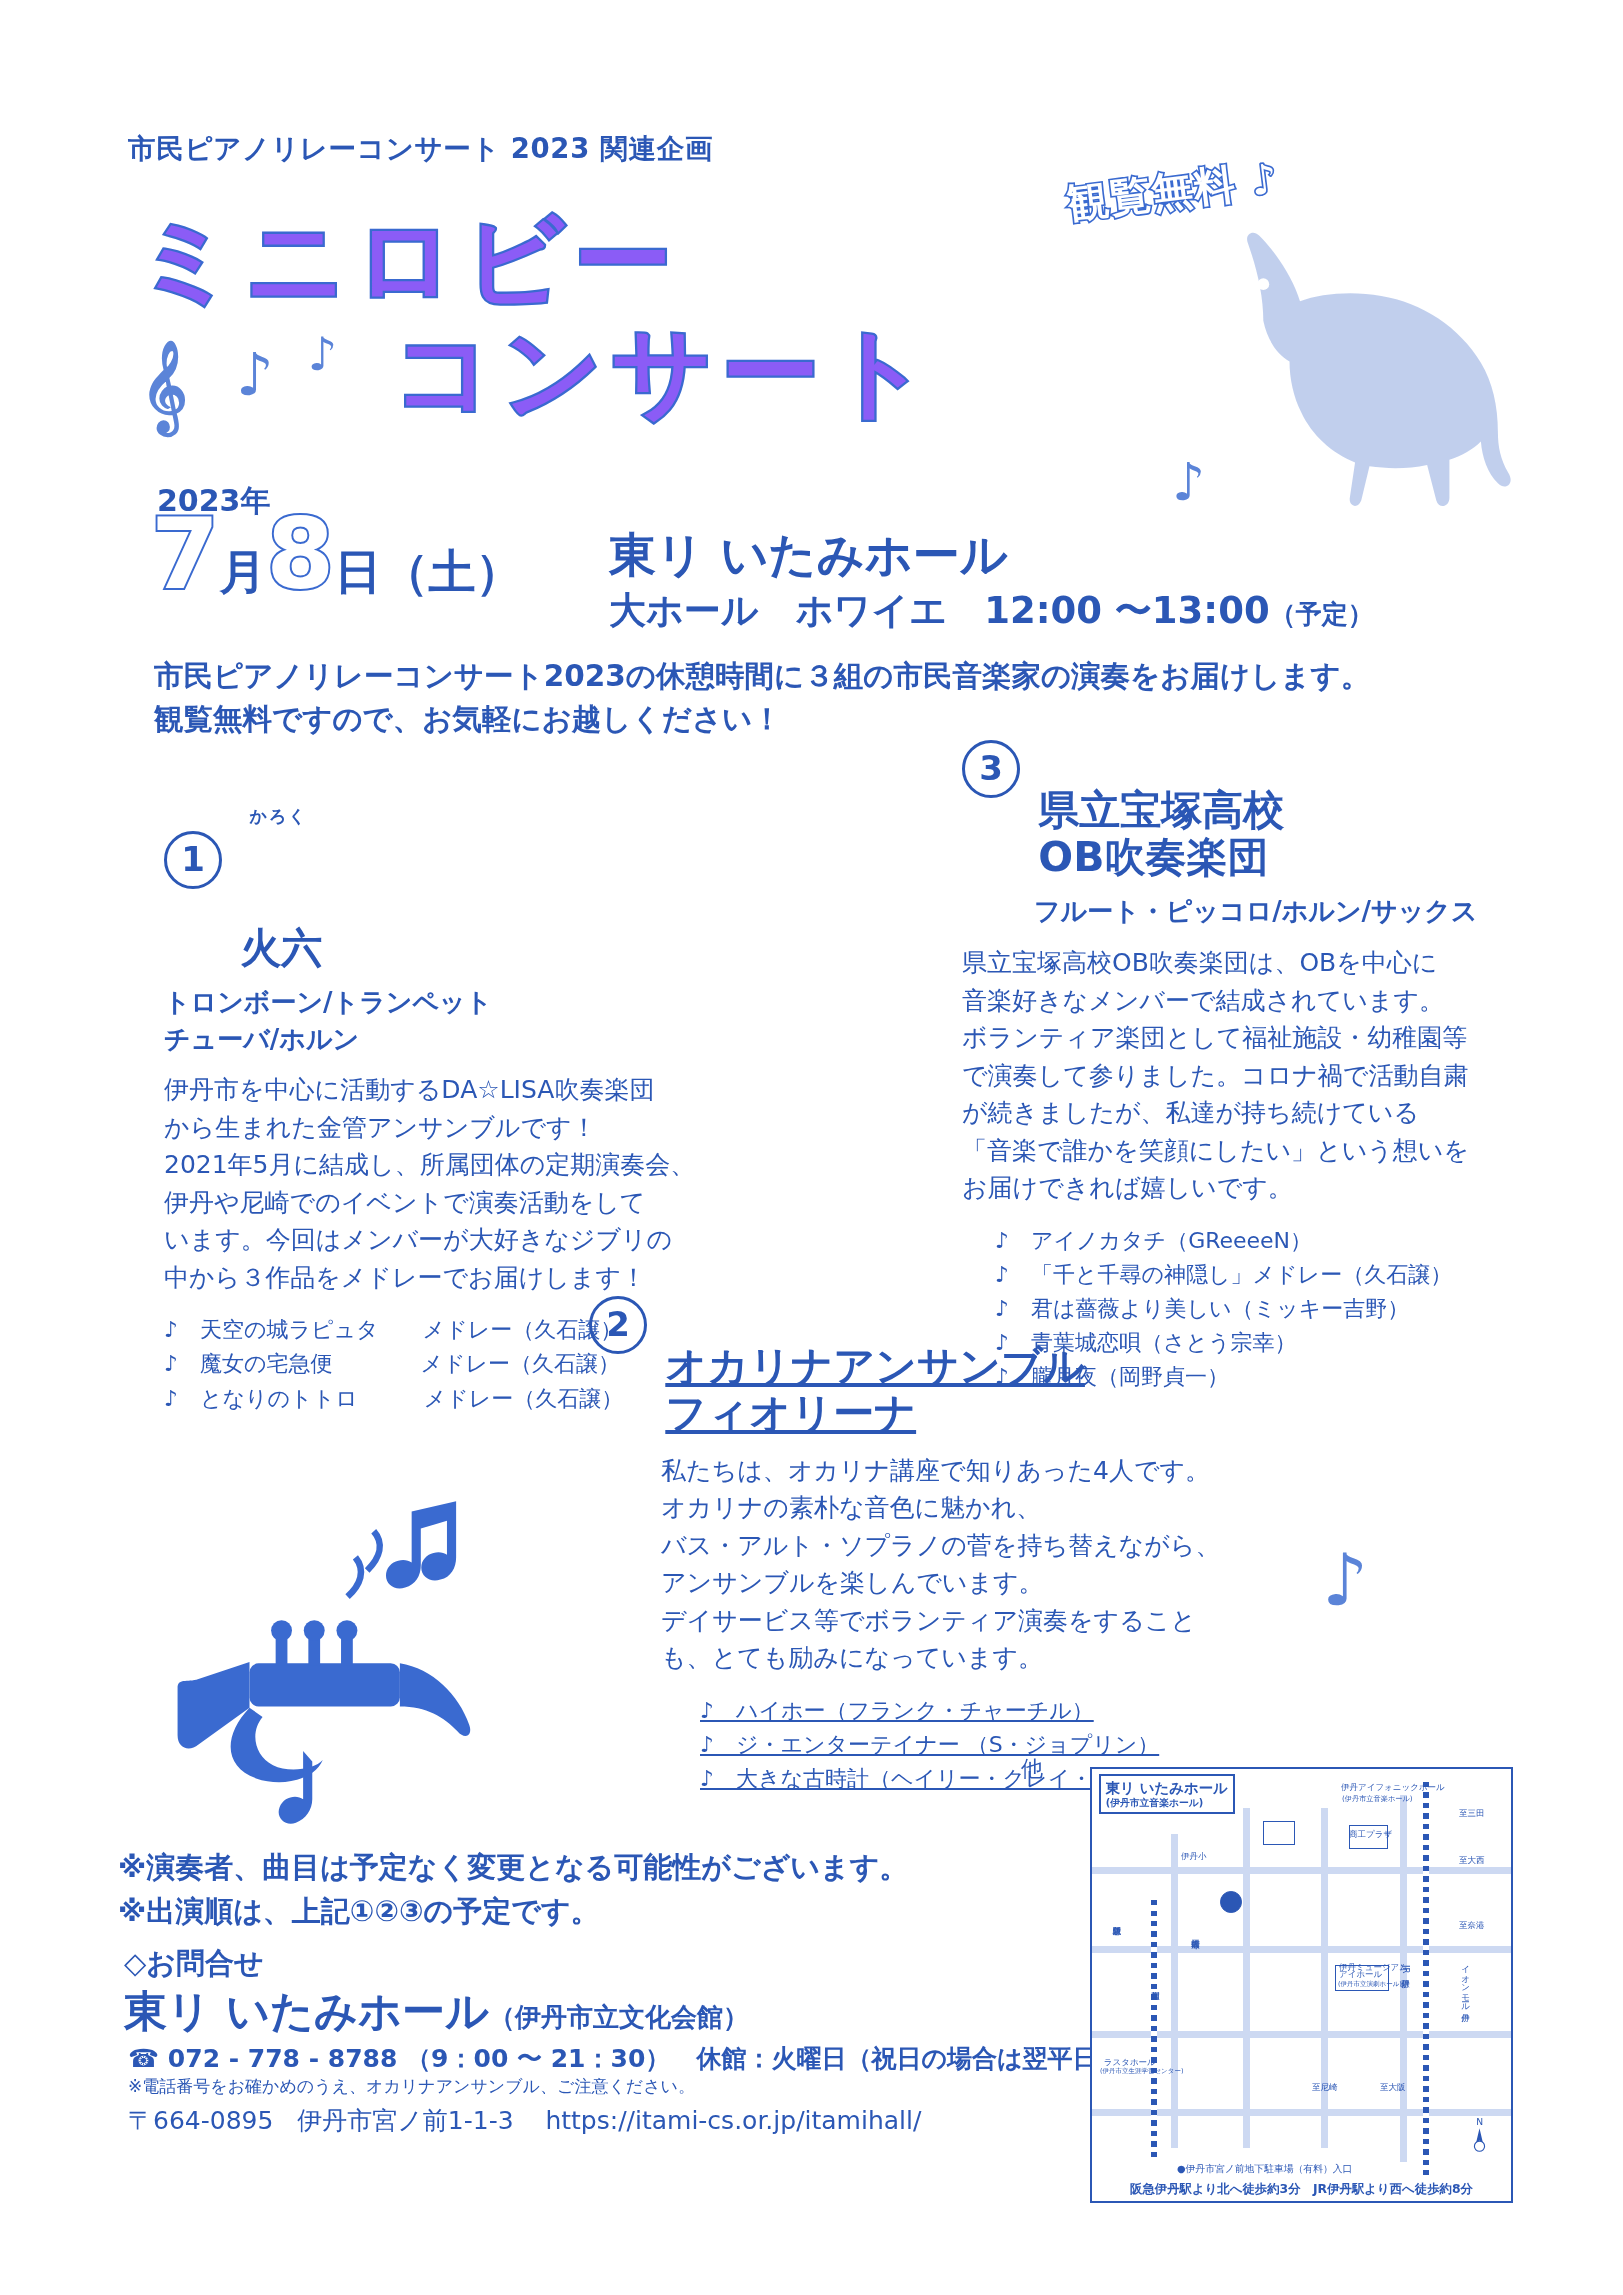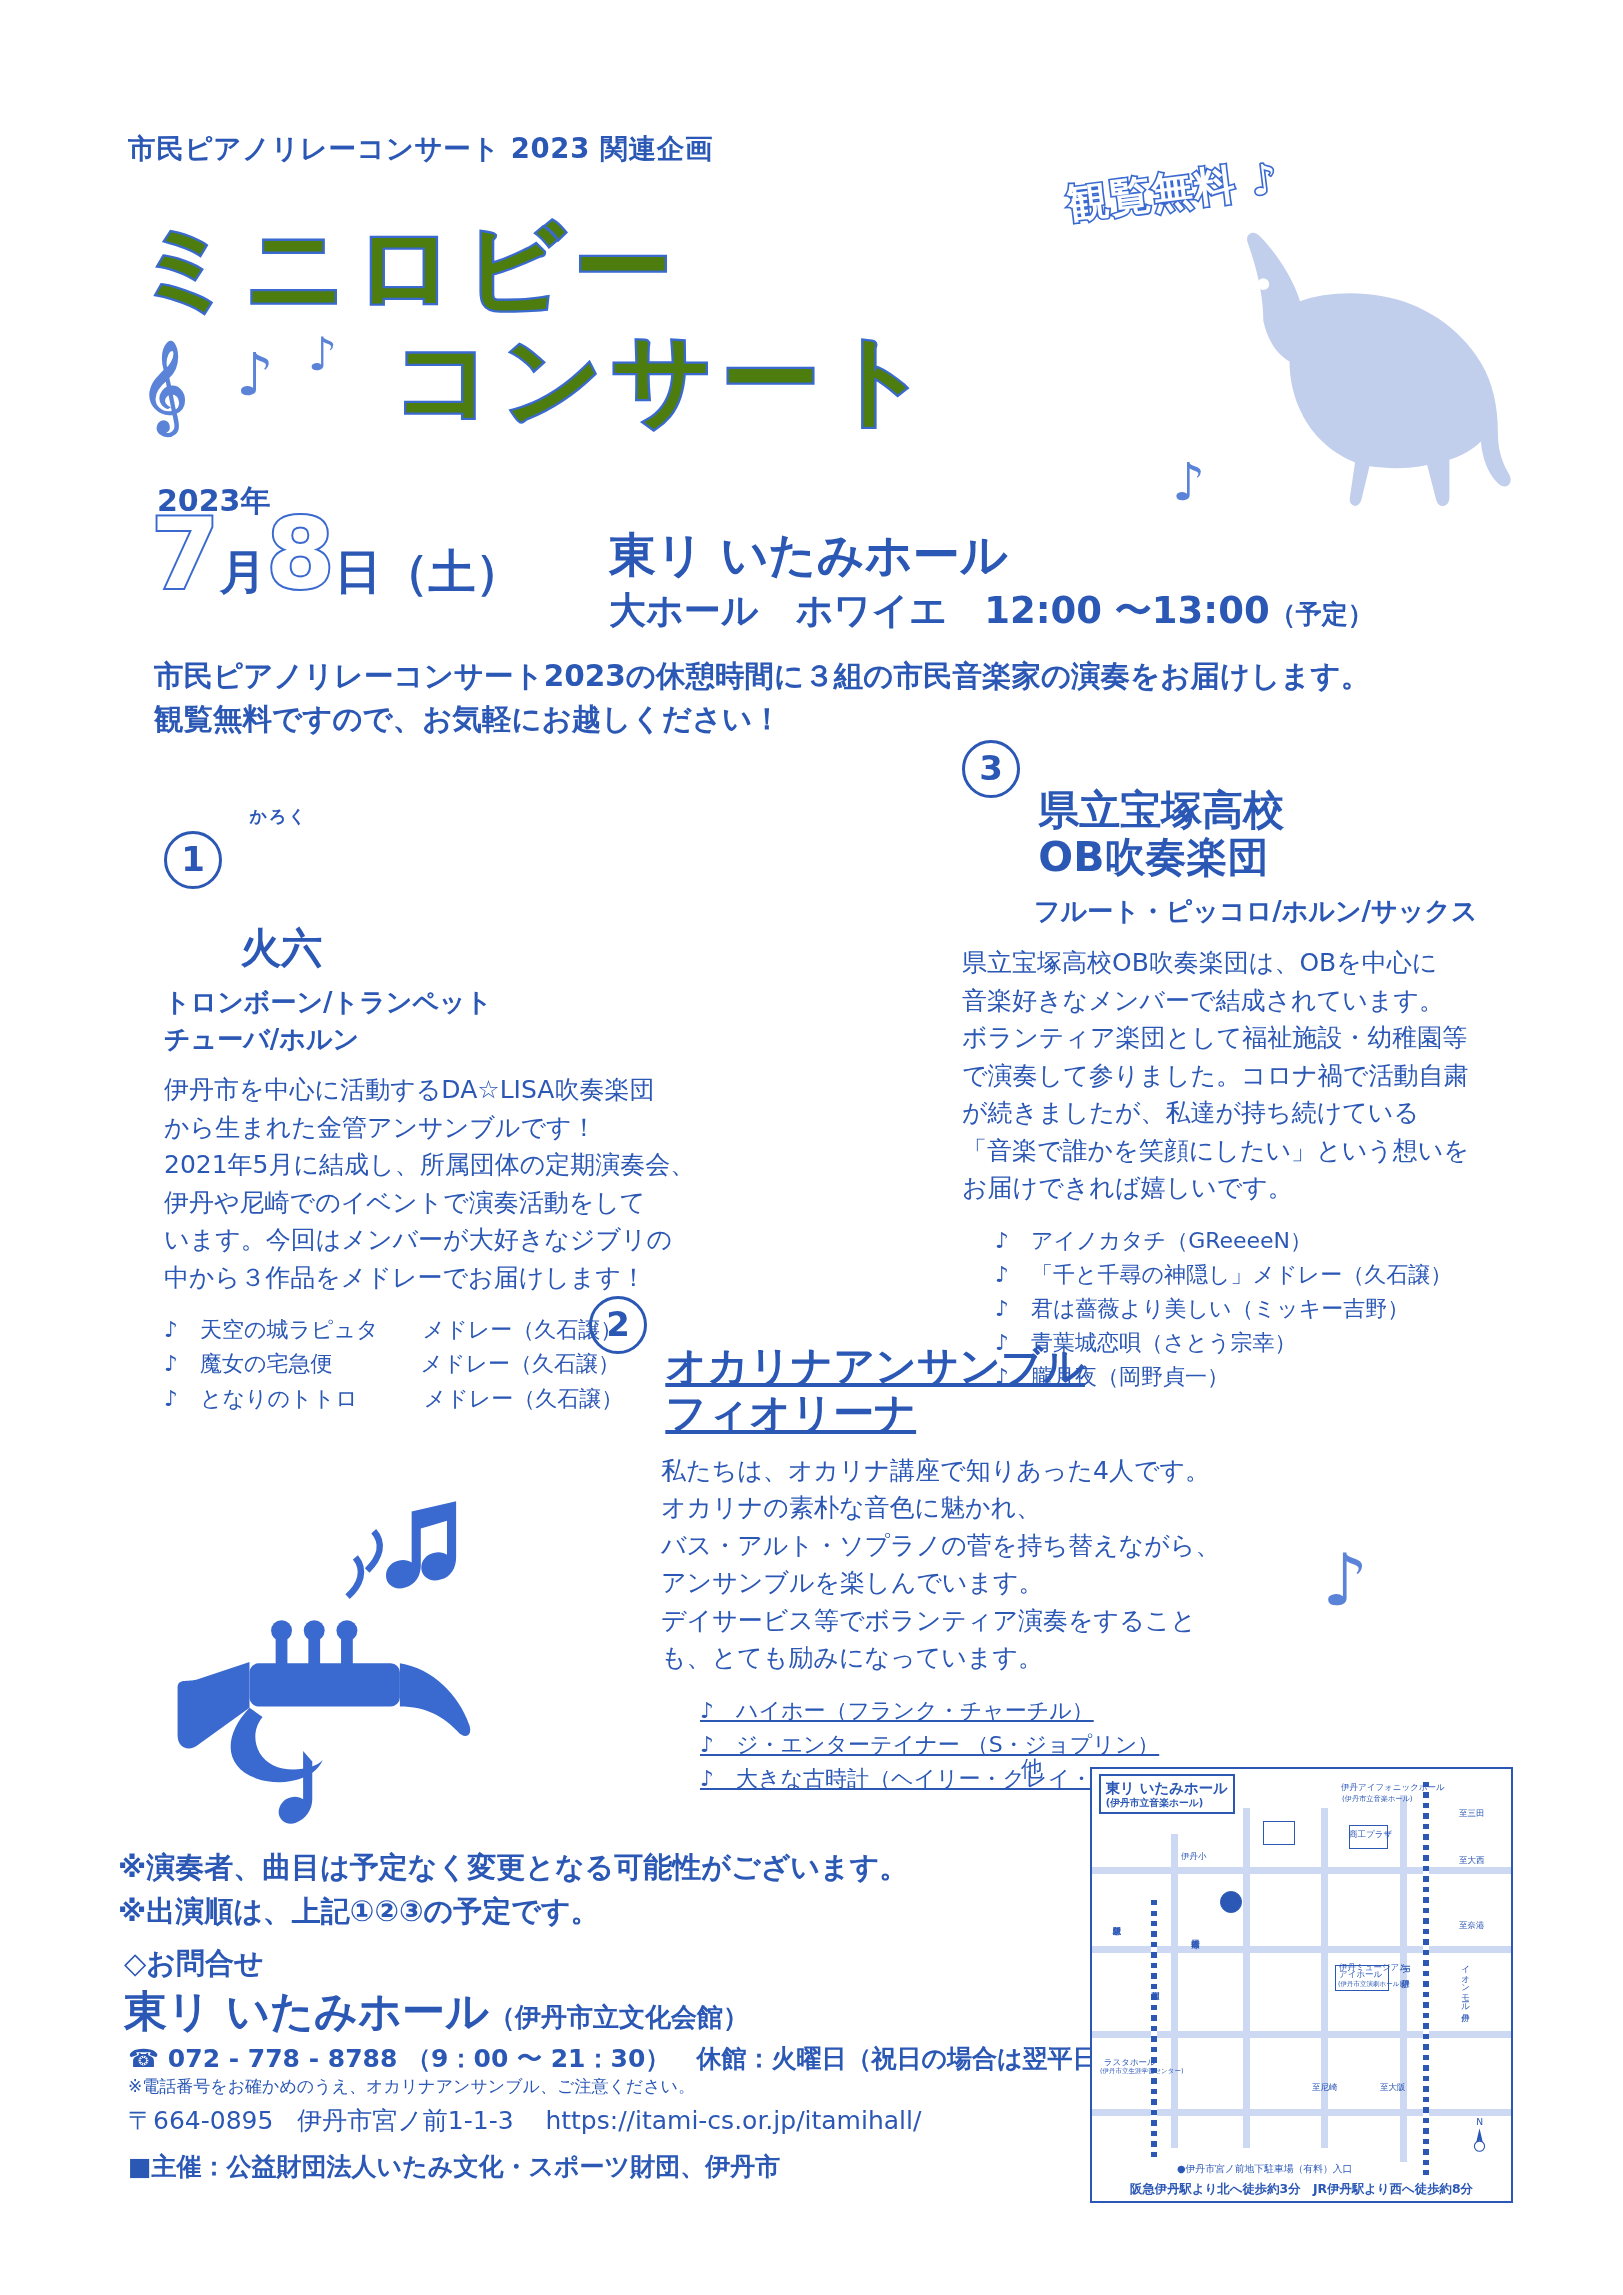--- a/index.html
+++ b/index.html
@@ -28,25 +28,24 @@
     left: 128px; top: 131px;
     font-size: 27.5px;
     font-weight: bold;
     letter-spacing: 0.7px;
     color: #2b57b5;
   }
 
   .title-line {
     position: absolute;
     font-weight: bold;
-    color: #4d7c0f;
+    color: #8b5cf6;
     -webkit-text-stroke: 4.6px #3a6ad0;
     paint-order: stroke fill;
     letter-spacing: 9.2px;
-    margin-top: 7px;
   }
   #title1 {
     left: 136px; top: 196px;
     font-size: 98px;
   }
   #title2 {
     left: 393px; top: 308px;
     font-size: 98px;
   }
 
@@ -428,21 +427,20 @@
     <span>072 - 778 - 8788</span>
     <span>（9：00 〜 21：30）</span>
     &nbsp;&nbsp;<span>休館：火曜日（祝日の場合は翌平日）</span>
   </div>
   <div class="abs" id="tel-caution">※電話番号をお確かめのうえ、オカリナアンサンブル、ご注意ください。</div>
   <div class="abs" id="addr-line">
     <span>〒664-0895</span>
     &nbsp;&nbsp;<span>伊丹市宮ノ前1-1-3</span>
     &nbsp;&nbsp;&nbsp;<span>https://itami-cs.or.jp/itamihall/</span>
   </div>
-  <div class="abs" id="organizer">■主催：公益財団法人いたみ文化・スポーツ財団、伊丹市</div>
 
   <div class="abs" id="map">
     <div class="map-title">
       <span>東リ いたみホール</span>
       <span class="sub">(伊丹市立音楽ホール)</span>
     </div>
 
     <div class="map-road" style="left:0; top:98px; width:419px; height:6.5px;"></div>
     <div class="map-road" style="left:0; top:177px; width:419px; height:6.5px;"></div>
     <div class="map-road" style="left:0; top:262px; width:419px; height:6.5px;"></div>

